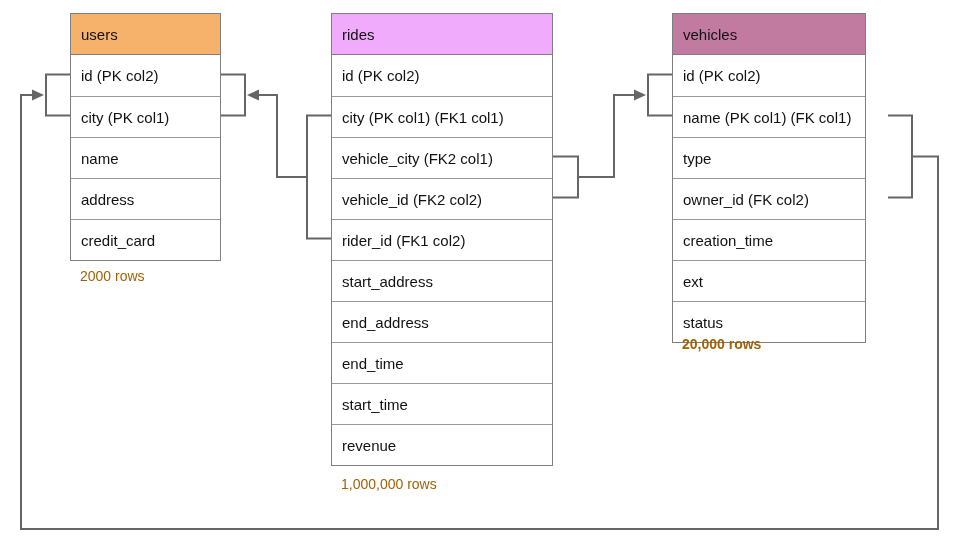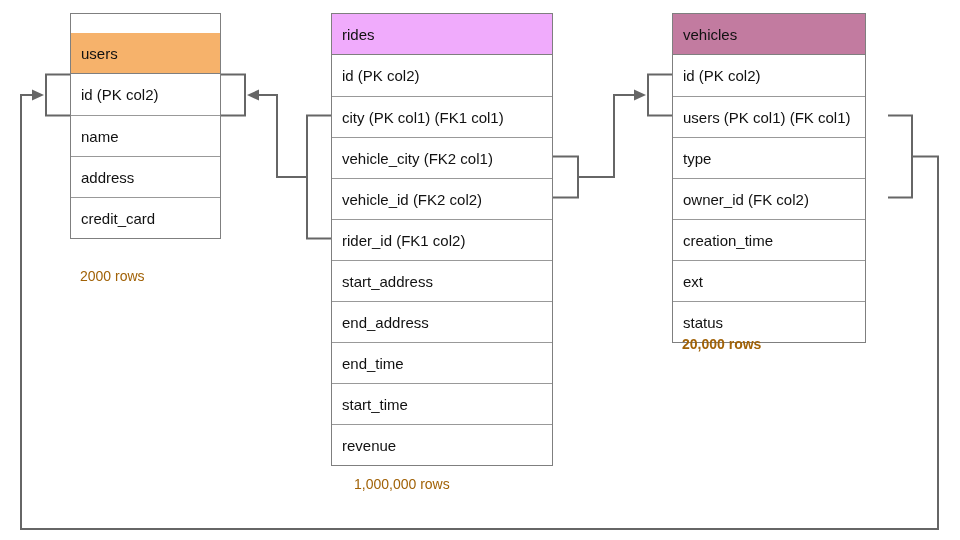--- a/index.html
+++ b/index.html
@@ -77,47 +77,48 @@
       <polyline points="70,74.5 46,74.5 46,115.5 70,115.5"></polyline>
     </g>
     <g class="connector-arrows" style="fill: rgb(102, 102, 102);">
       <polygon points="247,95 259,89.5 259,100.5"></polygon>
       <polygon points="646,95 634,89.5 634,100.5"></polygon>
       <polygon points="44,95 32,89.5 32,100.5"></polygon>
     </g>
   </svg>
 
   <div class="db-table" style="left:70px; top:13px; width:151px;">
-    <div class="thead" style="background-color: rgb(246, 178, 107); margin-top: 19px;">users</div>
+    <div class="thead" style="background-color: rgb(246, 178, 107);">users</div>
     <div class="row">id (PK col2)</div>
+    <div class="row">city (PK col1)</div>
     <div class="row">name</div>
     <div class="row">address</div>
     <div class="row">credit_card</div>
   </div>
   <div class="rows-label" style="left:80px; top:268px;">2000 rows</div>
 
   <div class="db-table" style="left:331px; top:13px; width:222px;">
     <div class="thead" style="background-color: #f0abfc;">rides</div>
     <div class="row">id (PK col2)</div>
     <div class="row">city (PK col1) (FK1 col1)</div>
     <div class="row">vehicle_city (FK2 col1)</div>
     <div class="row">vehicle_id (FK2 col2)</div>
     <div class="row">rider_id (FK1 col2)</div>
     <div class="row">start_address</div>
     <div class="row">end_address</div>
     <div class="row">end_time</div>
     <div class="row">start_time</div>
     <div class="row">revenue</div>
   </div>
-  <div class="rows-label" style="left:341px; top:476px;margin-left:13px;">1,000,000 rows</div>
+  <div class="rows-label" style="left:341px; top:476px;">1,000,000 rows</div>
 
   <div class="db-table" style="left:672px; top:13px; width:194px;">
     <div class="thead" style="background-color: rgb(194, 123, 160);">vehicles</div>
     <div class="row">id (PK col2)</div>
-    <div class="row">users (PK col1) (FK col1)</div>
+    <div class="row">name (PK col1) (FK col1)</div>
     <div class="row">type</div>
     <div class="row">owner_id (FK col2)</div>
     <div class="row">creation_time</div>
     <div class="row">ext</div>
     <div class="row">status</div>
   </div>
   <div class="rows-label" style="left:682px; top:336px;font-weight:bold;">20,000 rows</div>
 
 </div>
 

